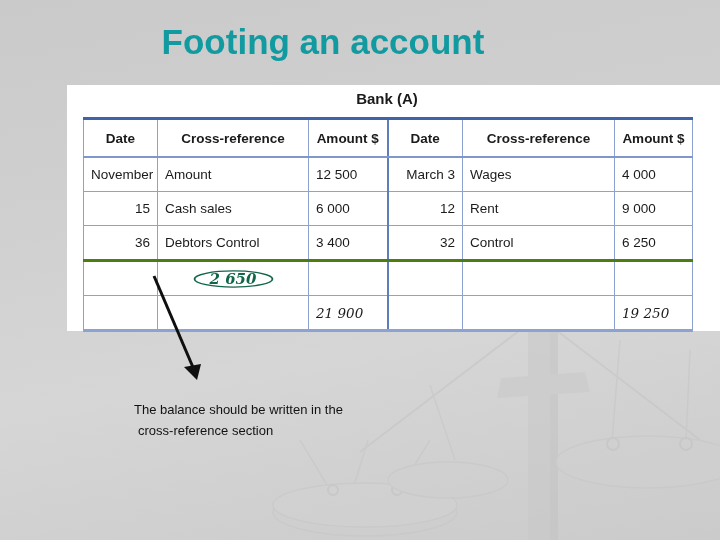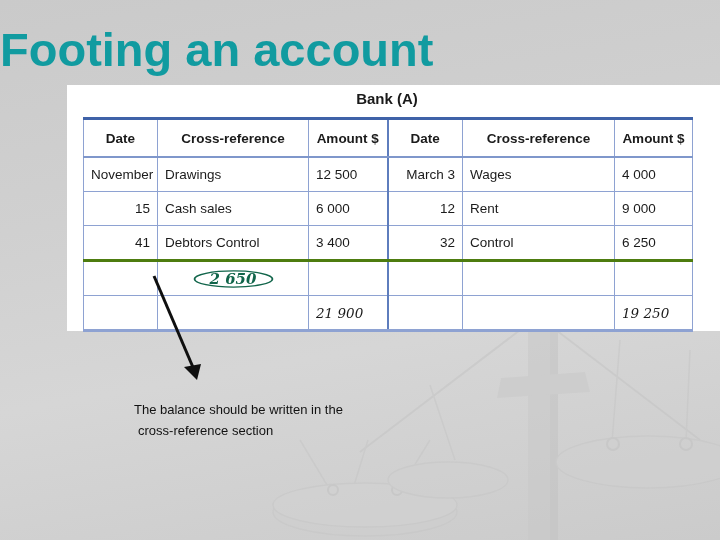--- a/index.html
+++ b/index.html
@@ -31,21 +31,22 @@
     opacity: 0.55;
     pointer-events: none;
   }
 
   
   #title {
     position: absolute;
     left: 0;
     top: 22px;
     width: 646px;
-    font-size: 47px;
+    text-align: center;
+    font-size: 35px;
     font-weight: bold;
     color: #119ba0;
     letter-spacing: 0px;
     white-space: nowrap;
   }
 
   
   #ledger-panel {
     position: absolute;
     left: 30px;
@@ -212,36 +213,36 @@
           <th>Cross-reference</th>
           <th>Amount $</th>
           <th class="mid-sep">Date</th>
           <th>Cross-reference</th>
           <th>Amount $</th>
         </tr>
       </thead>
       <tbody>
         <tr>
           <td class="c-date">November   1</td>
-          <td class="c-ref">Drawings</td>
+          <td class="c-ref">Amount</td>
           <td class="c-amt">12 500</td>
           <td class="c-date mid-sep">March   3</td>
           <td class="c-ref">Wages</td>
           <td class="c-amt">4 000</td>
         </tr>
         <tr>
           <td class="c-date">15</td>
           <td class="c-ref">Cash sales</td>
           <td class="c-amt">6 000</td>
           <td class="c-date mid-sep">12</td>
           <td class="c-ref">Rent</td>
           <td class="c-amt">9 000</td>
         </tr>
         <tr>
-          <td class="c-date">41</td>
+          <td class="c-date">36</td>
           <td class="c-ref">Debtors Control</td>
           <td class="c-amt">3 400</td>
           <td class="c-date mid-sep">32</td>
           <td class="c-ref">Control</td>
           <td class="c-amt">6 250</td>
         </tr>
 
         <tr class="foot-top">
           <td class="c-date"></td>
           <td class="circle-cell">

